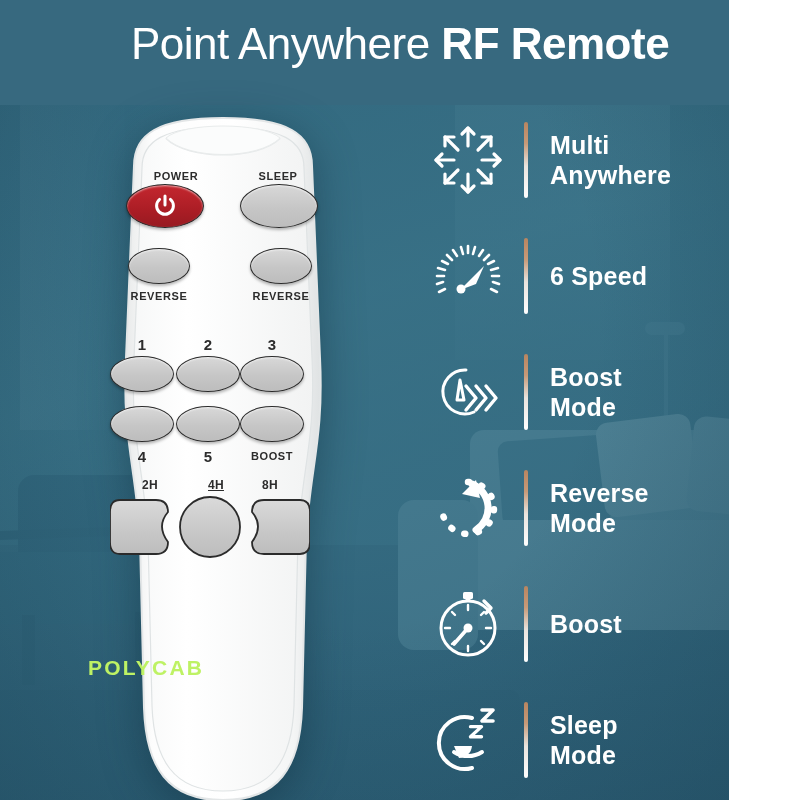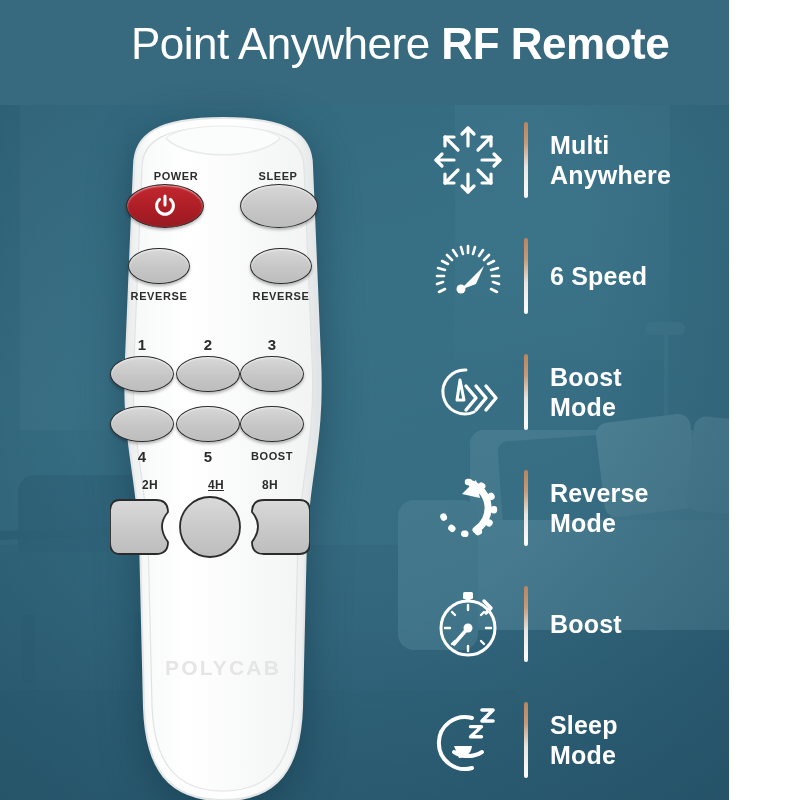--- a/index.html
+++ b/index.html
@@ -163,22 +163,22 @@
   .lbl.num { font-size: 15px; letter-spacing: 0; }
   .lbl.hr  { font-size: 12px; letter-spacing: .3px; }
 
   .power-glyph {
     position: absolute; left: 0; top: 0; width: 100%; height: 100%;
     display: flex; align-items: center; justify-content: center;
   }
 
   .brand {
     position: absolute; left: 0; top: 548px; width: 270px;
-    text-align: center;
-    color: #e5e5e5;
+    text-align: left;
+    color: #bef264;
     font-size: 21px;
     font-weight: 700;
     letter-spacing: 2.2px;
   }
 
   
   .features { position: absolute; left: 420px; top: 100px; width: 380px; }
   .feature {
     position: absolute; left: 0; width: 380px; height: 96px;
     display: flex; align-items: center;

